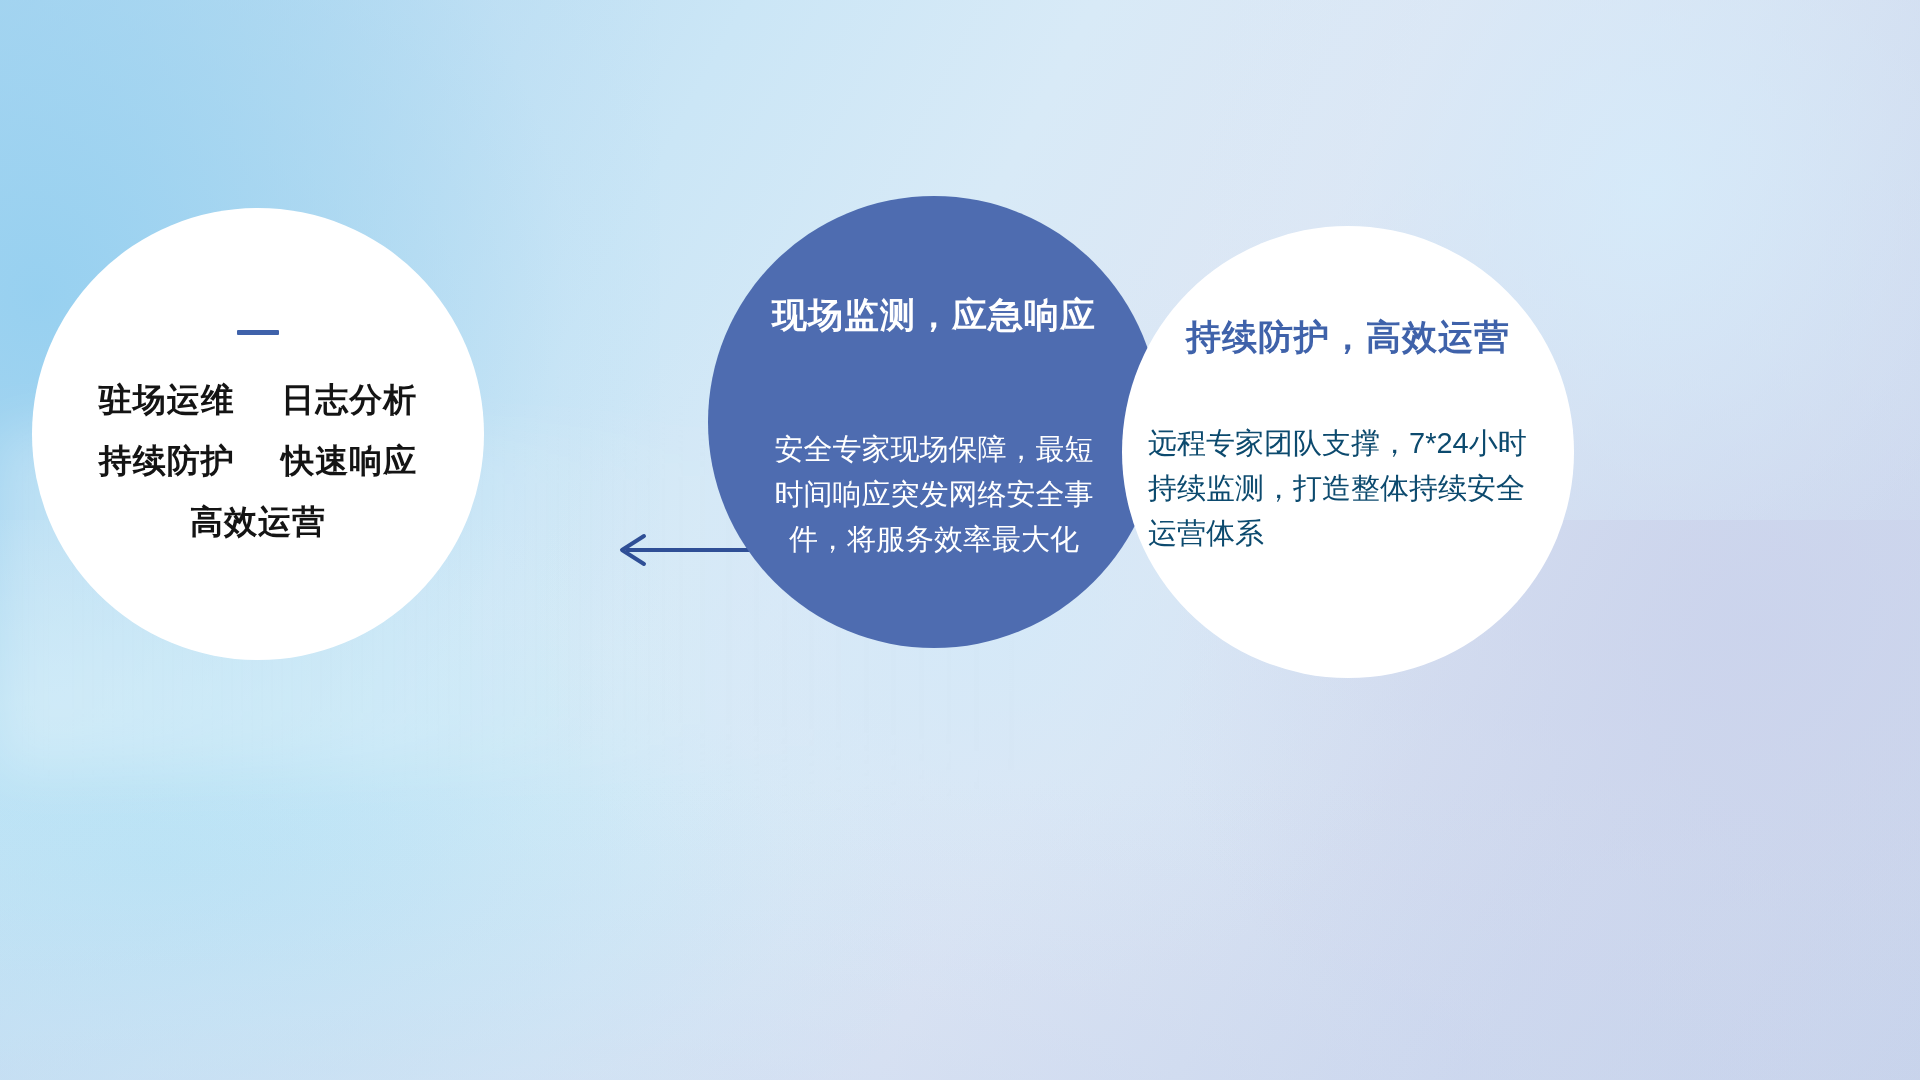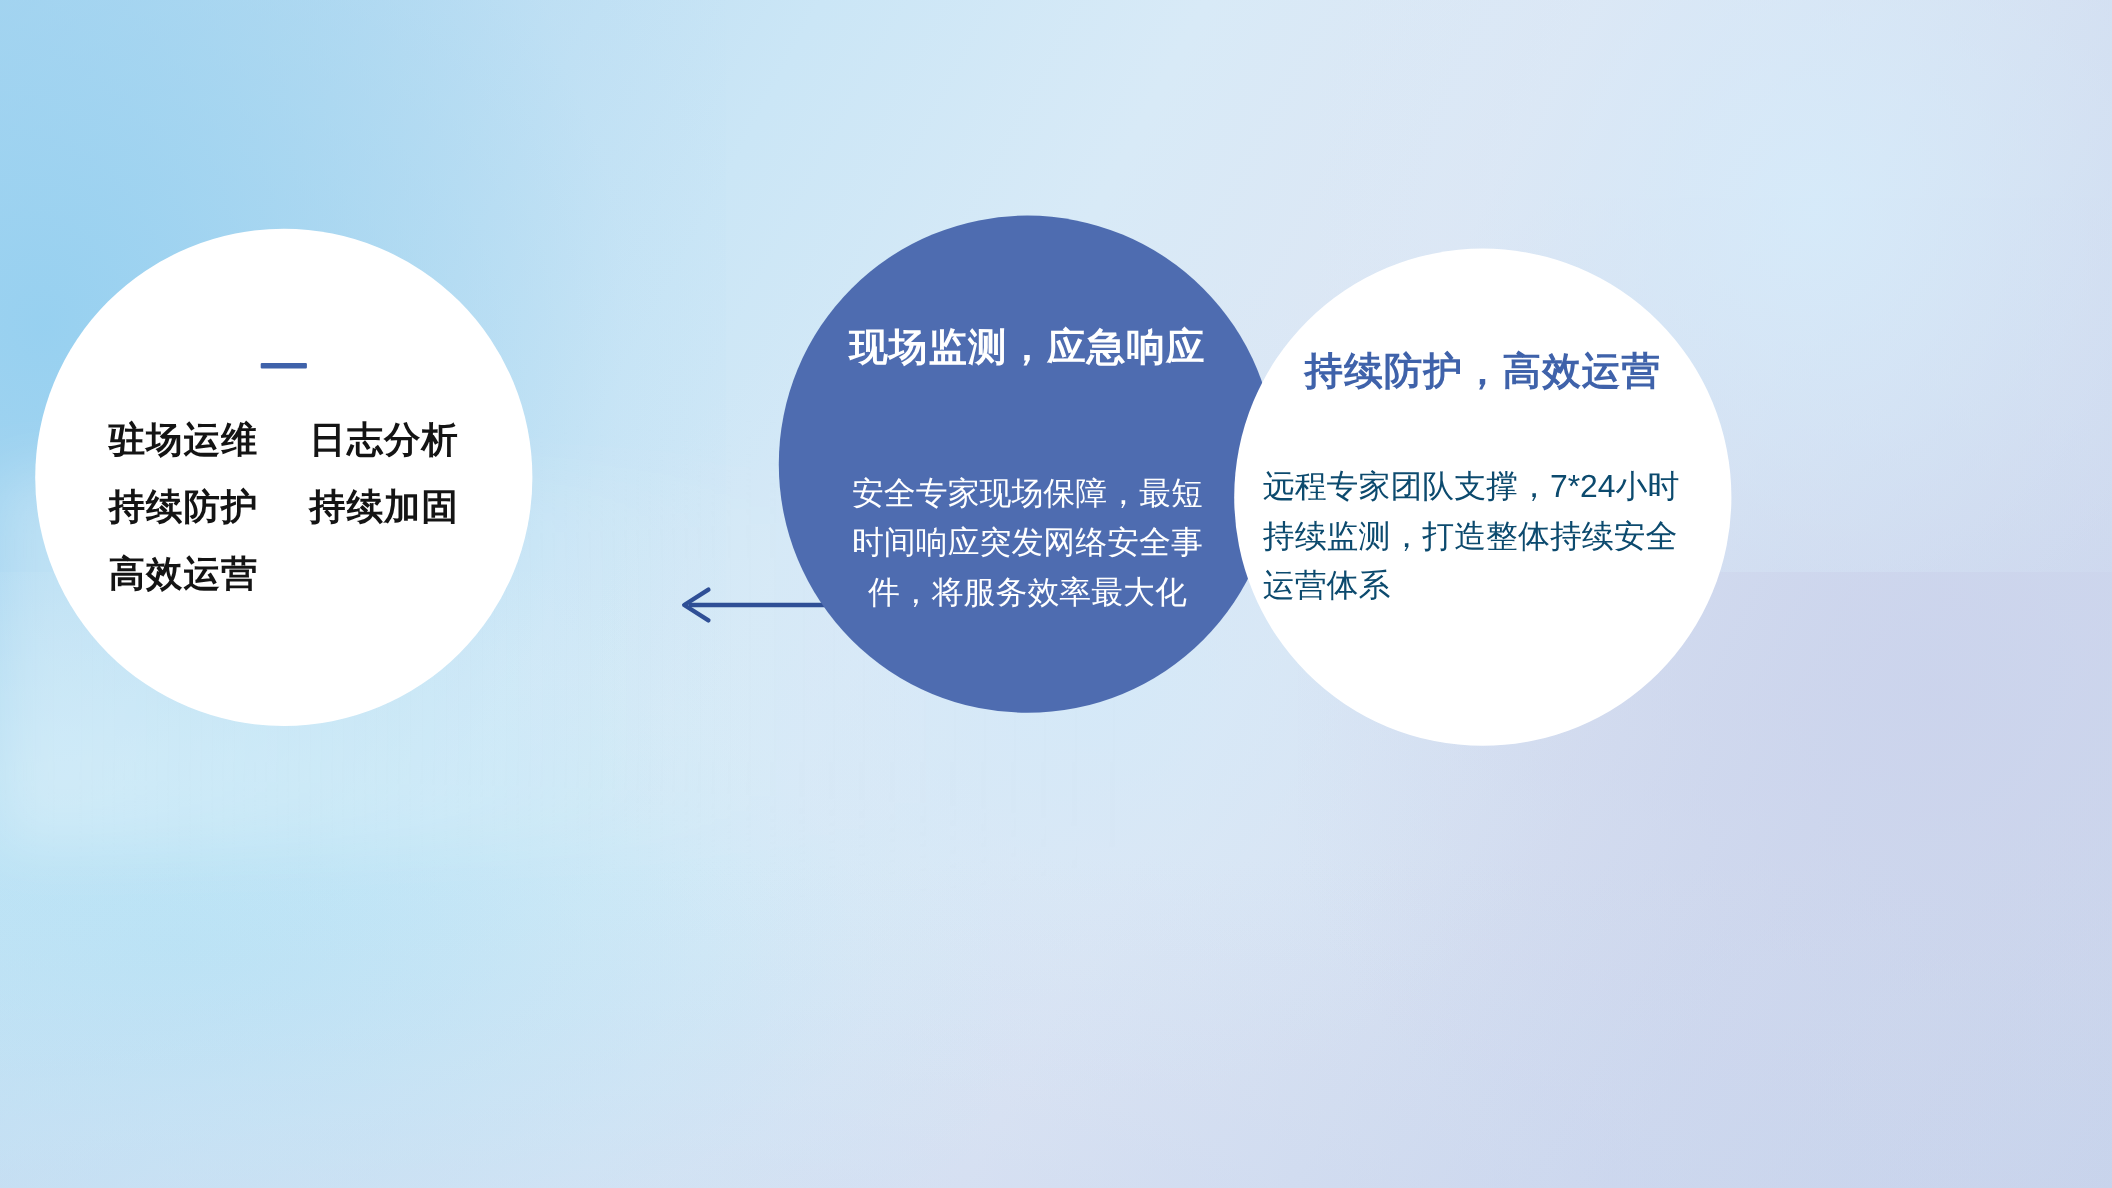--- a/index.html
+++ b/index.html
@@ -101,21 +101,21 @@
     left:1122px; top:226px; width:452px; height:452px;
     background:#ffffff;
     z-index:3;
   }
 
   
   .dash {
     width:42px; height:5px; background:#3f62aa; border-radius:1px;
     margin-bottom:48px;
   }
-  .left-lines { }
+  .left-lines { text-align:center; }
   .left-line {
     color:#141414; font-weight:bold; font-size:33px;
     letter-spacing:1px; line-height:1.0; margin-bottom:28px;
     white-space:nowrap;
   }
   .left-line:last-child { margin-bottom:0; }
   .left-line .gap { display:inline-block; width:26px; }
 
   
   #circle-center .c-title {
@@ -169,21 +169,21 @@
   <div class="dash"></div>
   <div class="left-lines">
     <div class="left-line">
       <span>驻场运维</span>
       <span class="gap"></span>
       <span>日志分析</span>
     </div>
     <div class="left-line">
       <span>持续防护</span>
       <span class="gap"></span>
-      <span>持续加固</span>
+      <span>快速响应</span>
     </div>
     <div class="left-line">
       <span>高效运营</span>
     </div>
   </div>
 </div>
 
 <div id="arrow">
   <svg width="300" height="60" viewBox="0 0 300 60">
     <line x1="296" y1="30" x2="26" y2="30" stroke="#2f4f96" stroke-width="4"></line>

